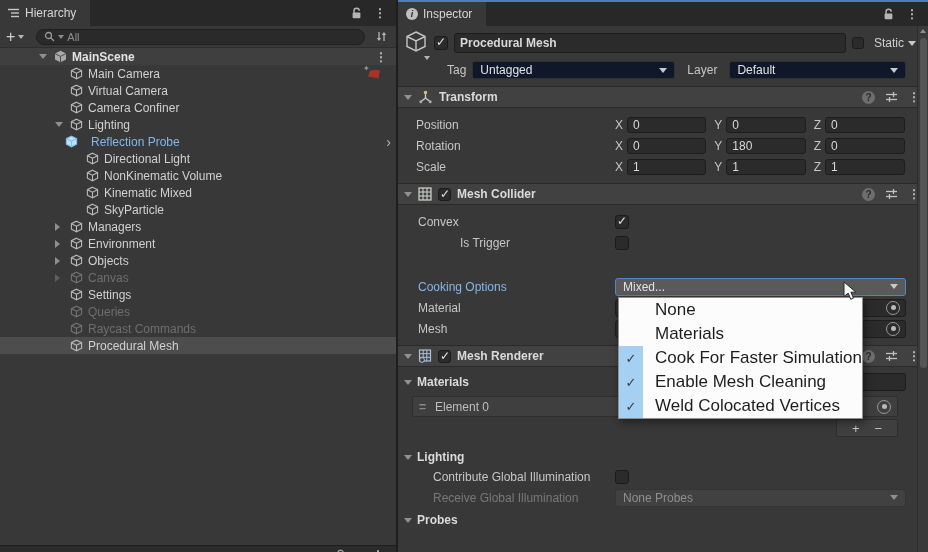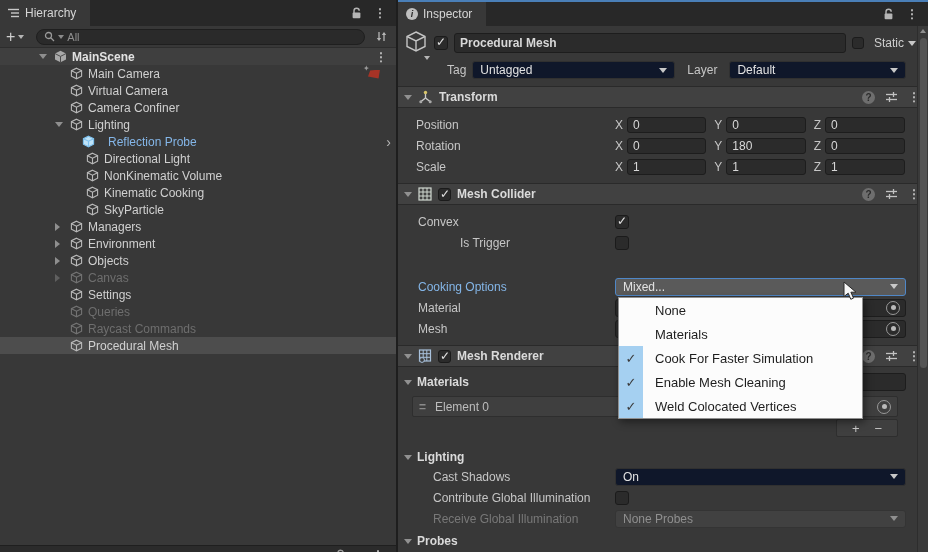--- a/index.html
+++ b/index.html
@@ -132,21 +132,21 @@
     background:#3f3f3f; border:1px solid #2e2e2e; border-radius:2px; align-items:center; justify-content:space-evenly; }
   .list-footer span { color:#c8c8c8; font-size:13px; line-height:1; }
   
   .popup { position:absolute; left:220px; top:297px; width:245px; z-index:40;
     background:#fcfcfc; border:1px solid #909090; box-shadow:2px 3px 8px rgba(0,0,0,.45); }
   .pitem { display:flex; align-items:center; height:24px; }
   .gut { width:24px; align-self:stretch; display:flex; align-items:center; justify-content:center;
     color:#3a3a3a; font-size:13px; }
   .gut.on { background:#a5d0f1; }
   .gut.on::before { content:"✓"; }
-  .plbl { margin-left:12px; color:#1e1e1e; font-size:13px; }
+  .plbl { margin-left:12px; color:#1e1e1e; font-size:17px; }
   
   .cursor { position:absolute; left:445px; top:281px; z-index:60; }
   
   .sb { position:absolute; right:0; top:26px; bottom:0; width:11px; background:#3a3a3a; border-left:1px solid #2d2d2d; }
   .sb .up { height:10px; display:flex; align-items:center; justify-content:center; }
   .sb .up::before { content:""; width:0; height:0; border-left:3.5px solid transparent;
     border-right:3.5px solid transparent; border-bottom:4px solid #8f8f8f; }
   .sb .thumb { position:absolute; left:2px; right:1px; top:12px; height:330px; background:#555; border-radius:4px; }
 </style>
 </head>
@@ -254,21 +254,21 @@
           <span class="hicon cube">
             <svg class="svg-cube" width="13" height="13" viewBox="0 0 13 13">
               <path class="face" d="M6.5 1.2 L11.6 3.7 V9.2 L6.5 11.8 L1.4 9.2 V3.7 Z" fill="none" stroke="#b9b9b9" stroke-width="1.1"></path>
               <path d="M1.4 3.7 L6.5 6.2 L11.6 3.7 M6.5 6.2 V11.8" fill="none" stroke="#b9b9b9" stroke-width="1.1"></path>
             </svg>
 
           </span>
           <span class="hlabel">Lighting</span>
 
         </div>
-        <div class="hrow blue" style="padding-left: 59px; gap: 8px;">
+        <div class="hrow blue" style="padding-left: 42px; gap: 8px;">
           <span class="arrow none"></span>
           <span class="hicon cube-blue">
             <svg class="svg-cube" width="13" height="13" viewBox="0 0 13 13">
               <path class="face" d="M6.5 1.2 L11.6 3.7 V9.2 L6.5 11.8 L1.4 9.2 V3.7 Z" fill="none" stroke="#b9b9b9" stroke-width="1.1"></path>
               <path d="M1.4 3.7 L6.5 6.2 L11.6 3.7 M6.5 6.2 V11.8" fill="none" stroke="#b9b9b9" stroke-width="1.1"></path>
             </svg>
 
           </span>
           <span class="hlabel">Reflection Probe</span>
           <span class="radorn chevron"></span>
@@ -299,21 +299,21 @@
         </div>
         <div class="hrow" style="padding-left: 71px;">
           <span class="arrow none"></span>
           <span class="hicon cube">
             <svg class="svg-cube" width="13" height="13" viewBox="0 0 13 13">
               <path class="face" d="M6.5 1.2 L11.6 3.7 V9.2 L6.5 11.8 L1.4 9.2 V3.7 Z" fill="none" stroke="#b9b9b9" stroke-width="1.1"></path>
               <path d="M1.4 3.7 L6.5 6.2 L11.6 3.7 M6.5 6.2 V11.8" fill="none" stroke="#b9b9b9" stroke-width="1.1"></path>
             </svg>
 
           </span>
-          <span class="hlabel">Kinematic Cooking</span>
+          <span class="hlabel">Kinematic Mixed</span>
 
         </div>
         <div class="hrow" style="padding-left: 71px;">
           <span class="arrow none"></span>
           <span class="hicon cube">
             <svg class="svg-cube" width="13" height="13" viewBox="0 0 13 13">
               <path class="face" d="M6.5 1.2 L11.6 3.7 V9.2 L6.5 11.8 L1.4 9.2 V3.7 Z" fill="none" stroke="#b9b9b9" stroke-width="1.1"></path>
               <path d="M1.4 3.7 L6.5 6.2 L11.6 3.7 M6.5 6.2 V11.8" fill="none" stroke="#b9b9b9" stroke-width="1.1"></path>
             </svg>
 
@@ -685,29 +685,20 @@
         <span>−</span>
       </div>
     </div>
 
     <div class="subhead" style="margin-top:11px">
       <span class="fold open"></span>
       <span class="title">Lighting</span>
     </div>
     <div>
       <div class="prow" style="padding-left:35px">
-        <span class="plabel" style="width:182px">Cast Shadows</span>
-        <span class="pvalue">
-          <span class="dropdown">
-            <span>On</span>
-            <span class="caret"></span>
-          </span>
-        </span>
-      </div>
-      <div class="prow" style="padding-left:35px">
         <span class="plabel" style="width:182px">Contribute Global Illumination</span>
         <span class="checkbox"></span>
       </div>
       <div class="prow" style="padding-left:35px">
         <span class="plabel dim" style="width:182px">Receive Global Illumination</span>
         <span class="pvalue">
           <span class="dropdown disabled">
             <span>None Probes</span>
             <span class="caret"></span>
           </span>

